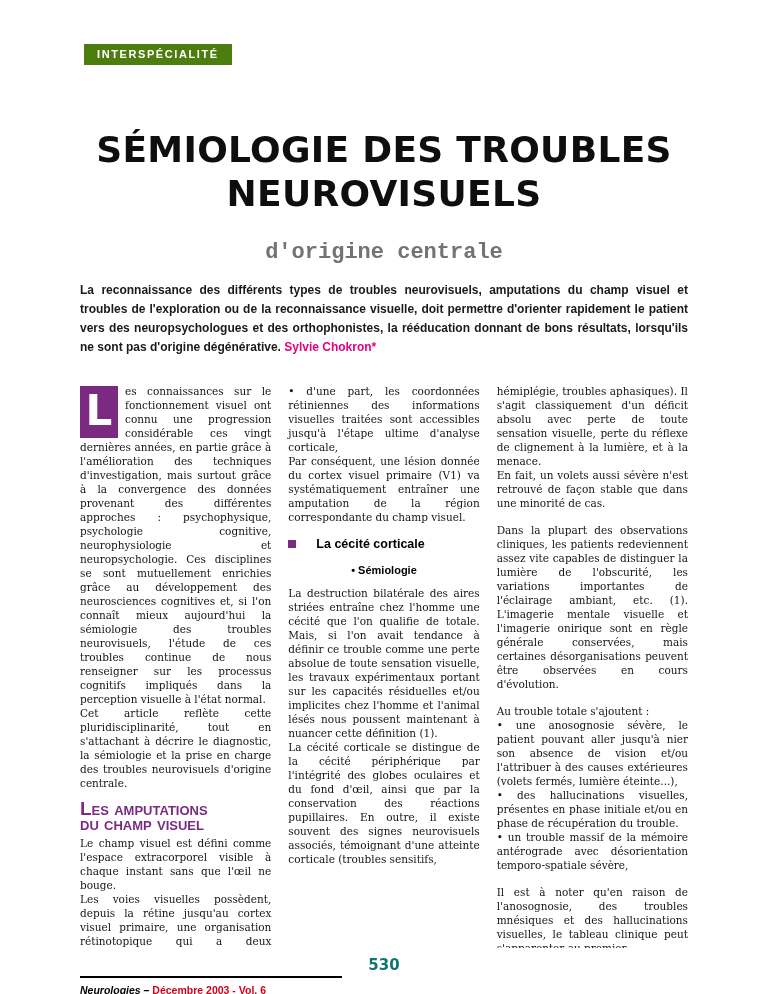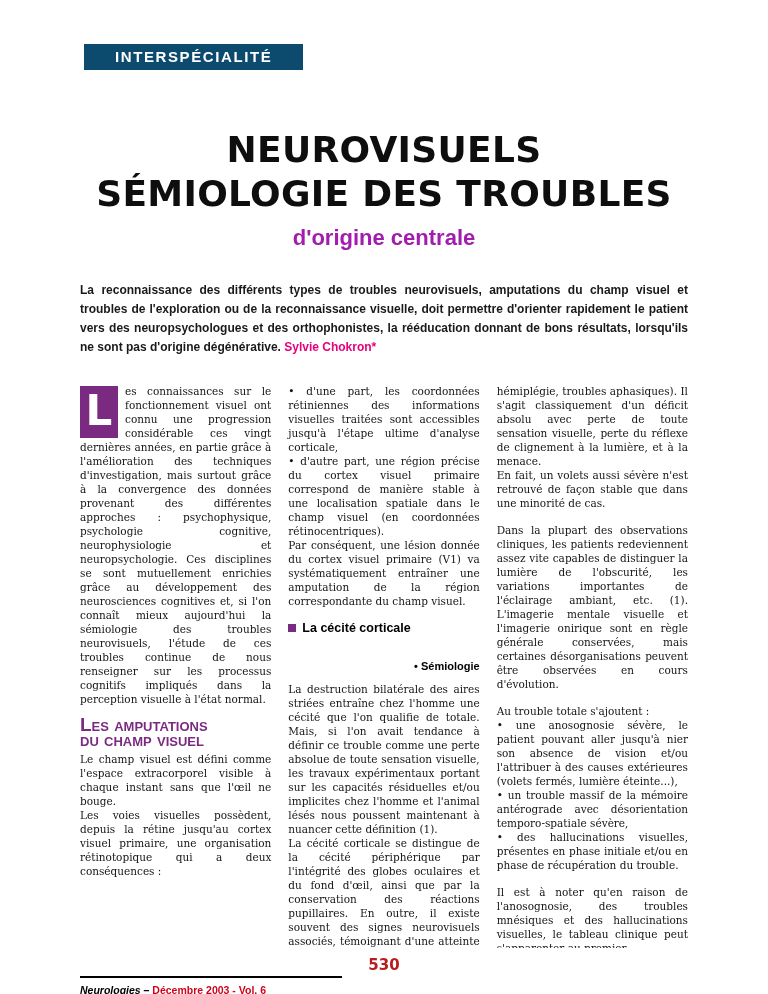--- a/index.html
+++ b/index.html
@@ -6,36 +6,36 @@
   html, body { background:#ffffff; }
   body {
     width:768px; height:994px;
     position:relative; overflow:hidden;
     font-family:"DejaVu Serif", serif;
     color:#141414;
   }
 
   .badge {
     position:absolute; top:44px; left:84px;
-    background:#0c4a6e; color:#ffffff;
+    background:#4d7c0f; color:#ffffff;
     font-family:"Liberation Sans", sans-serif;
-    font-weight:bold; font-size:15px; letter-spacing:1.6px;
-    padding:4px 31px 5px;
+    font-weight:bold; font-size:11px; letter-spacing:1.6px;
+    padding:4px 13px 5px;
   }
 
   .header { position:absolute; top:128px; left:40px; width:688px; text-align:center; }
   .title-line {
     font-family:"DejaVu Sans", sans-serif;
     font-weight:bold; font-size:36px; line-height:44px;
     color:#0e0e0e; letter-spacing:0.3px;
   }
   .subtitle {
-    margin-top:9px;
-    font-family:Liberation Sans, sans-serif;
-    font-weight:bold; font-size:22px; color:#a21caf;
+    margin-top:24px;
+    font-family:Liberation Mono, monospace;
+    font-weight:bold; font-size:22px; color:#737373;
   }
 
   .lead {
     position:absolute; top:281px; left:80px; width:608px;
     font-family:"Liberation Sans", sans-serif;
     font-weight:bold; font-size:12px; line-height:19px;
     text-align:justify; color:#1a1a1a;
   }
   .author { color:#e5007d; }
 
@@ -58,93 +58,93 @@
 
   .col-heading {
     margin:11px 0 5px; text-align:left;
     font-family:"Liberation Sans", sans-serif;
     font-weight:bold; font-variant:small-caps;
     font-size:19px; line-height:15px; color:#7b2a82;
   }
   .col-heading span { display:block; }
 
   .section-title {
-    margin:13px 0 24px; text-align:left;
+    margin:13px 0 12px; text-align:left;
     font-family:"Liberation Sans", sans-serif;
     font-weight:bold; font-size:12.5px; color:#000;
-    display:flex; align-items:center; gap:6px;
+    display:flex; align-items:center; gap:20px;
   }
   .sq { width:8px; height:8px; background:#7b2a82; flex:none; }
 
   .sub-title {
-    margin:0 0 9px !important; text-align:right;
+    margin:0 0 9px !important; text-align:center;
     font-family:"Liberation Sans", sans-serif;
     font-weight:bold; font-size:11px; color:#000;
   }
 
   .footer-left {
     position:absolute; top:954px; left:80px; width:262px;
     border-top:2px solid #000; padding-top:6px;
     font-family:"Liberation Sans", sans-serif;
     font-weight:bold; font-size:10.5px; color:#000;margin-top:22px;
   }
   .journal { font-style:italic; }
   .issue { color:#d0021b; }
   .page-number {
     position:absolute; top:956px; left:0; width:768px; text-align:center;
-    font-family:"DejaVu Sans", sans-serif; font-weight:bold; font-size:15px; color:#b91c1c;
+    font-family:"DejaVu Sans", sans-serif; font-weight:bold; font-size:15px; color:#0f766e;
   }
 </style>
 </head>
 <body>
 
 <div class="badge">INTERSPÉCIALITÉ</div>
 
 <div class="header">
+  <div class="title-line">SÉMIOLOGIE DES TROUBLES</div>
   <div class="title-line">NEUROVISUELS</div>
-  <div class="title-line">SÉMIOLOGIE DES TROUBLES</div>
   <div class="subtitle">d'origine centrale</div>
 </div>
 
 <p class="lead"><span>La reconnaissance des différents types de troubles neurovisuels, amputations du champ visuel et troubles de l'exploration ou de la reconnaissance visuelle, doit permettre d'orienter rapidement le patient vers des neuropsychologues et des orthophonistes, la rééducation donnant de bons résultats, lorsqu'ils ne sont pas d'origine dégénérative.</span> <span class="author">Sylvie Chokron*</span></p>
 
 <div class="columns">
 
   <div class="col col-1">
     <p><span class="dropcap">L</span><span>es connaissances sur le fonctionnement visuel ont connu une progression considérable ces vingt dernières années, en partie grâce à l'amélioration des techniques d'investigation, mais surtout grâce à la convergence des données provenant des différentes approches : psychophysique, psychologie cognitive, neurophysiologie et neuropsychologie. Ces disciplines se sont mutuellement enrichies grâce au développement des neurosciences cognitives et, si l'on connaît mieux aujourd'hui la sémiologie des troubles neurovisuels, l'étude de ces troubles continue de nous renseigner sur les processus cognitifs impliqués dans la perception visuelle à l'état normal.</span></p>
+    <p>Cet article reflète cette pluridisciplinarité, tout en s'attachant à décrire le diagnostic, la sémiologie et la prise en charge des troubles neurovisuels d'origine centrale.</p>
     <div class="col-heading">
       <span>Les amputations</span>
       <span>du champ visuel</span>
     </div>
     <p>Le champ visuel est défini comme l'espace extracorporel visible à chaque instant sans que l'œil ne bouge.</p>
     <p>Les voies visuelles possèdent, depuis la rétine jusqu'au cortex visuel primaire, une organisation rétinotopique qui a deux conséquences :</p>
 
   </div>
 
   <div class="col col-2">
     <p>• d'une part, les coordonnées rétiniennes des informations visuelles traitées sont accessibles jusqu'à l'étape ultime d'analyse corticale,</p>
-    <p>• d'autre part, une région précise du cortex visuel primaire correspond de manière stable à une localisation spatiale dans le champ visuel (en coordonnées rétinocentriques).</p>
     <p>Par conséquent, une lésion donnée du cortex visuel primaire (V1) va systématiquement entraîner une amputation de la région correspondante du champ visuel.</p>
     <div class="section-title">
       <span class="sq"></span>
       <span>La cécité corticale</span>
     </div>
     <p class="sub-title">• Sémiologie</p>
     <p>La destruction bilatérale des aires striées entraîne chez l'homme une cécité que l'on qualifie de totale. Mais, si l'on avait tendance à définir ce trouble comme une perte absolue de toute sensation visuelle, les travaux expérimentaux portant sur les capacités résiduelles et/ou implicites chez l'homme et l'animal lésés nous poussent maintenant à nuancer cette définition (1).</p>
     <p>La cécité corticale se distingue de la cécité périphérique par l'intégrité des globes oculaires et du fond d'œil, ainsi que par la conservation des réactions pupillaires. En outre, il existe souvent des signes neurovisuels associés, témoignant d'une atteinte corticale (troubles sensitifs,</p>
   </div>
 
   <div class="col col-3">
     <p>hémiplégie, troubles aphasiques). Il s'agit classiquement d'un déficit absolu avec perte de toute sensation visuelle, perte du réflexe de clignement à la lumière, et à la menace.</p>
     <p>En fait, un volets aussi sévère n'est retrouvé de façon stable que dans une minorité de cas.</p>
     <p class="gap">Dans la plupart des observations cliniques, les patients redeviennent assez vite capables de distinguer la lumière de l'obscurité, les variations importantes de l'éclairage ambiant, etc. (1). L'imagerie mentale visuelle et l'imagerie onirique sont en règle générale conservées, mais certaines désorganisations peuvent être observées en cours d'évolution.</p>
     <p class="gap">Au trouble totale s'ajoutent :</p>
     <p>• une anosognosie sévère, le patient pouvant aller jusqu'à nier son absence de vision et/ou l'attribuer à des causes extérieures (volets fermés, lumière éteinte...),</p>
+    <p>• des hallucinations visuelles, présentes en phase initiale et/ou en phase de récupération du trouble.</p>
     <p>• un trouble massif de la mémoire antérograde avec désorientation temporo-spatiale sévère,</p>
-    <p>• des hallucinations visuelles, présentes en phase initiale et/ou en phase de récupération du trouble.</p>
     <p class="gap">Il est à noter qu'en raison de l'anosognosie, des troubles mnésiques et des hallucinations visuelles, le tableau clinique peut s'apparenter au premier</p>
   </div>
 
 </div>
 
 <div class="footer-left">
   <span class="journal">Neurologies –</span>
   <span class="issue">Décembre 2003 - Vol. 6</span>
 </div>
 <div class="page-number">530</div>

